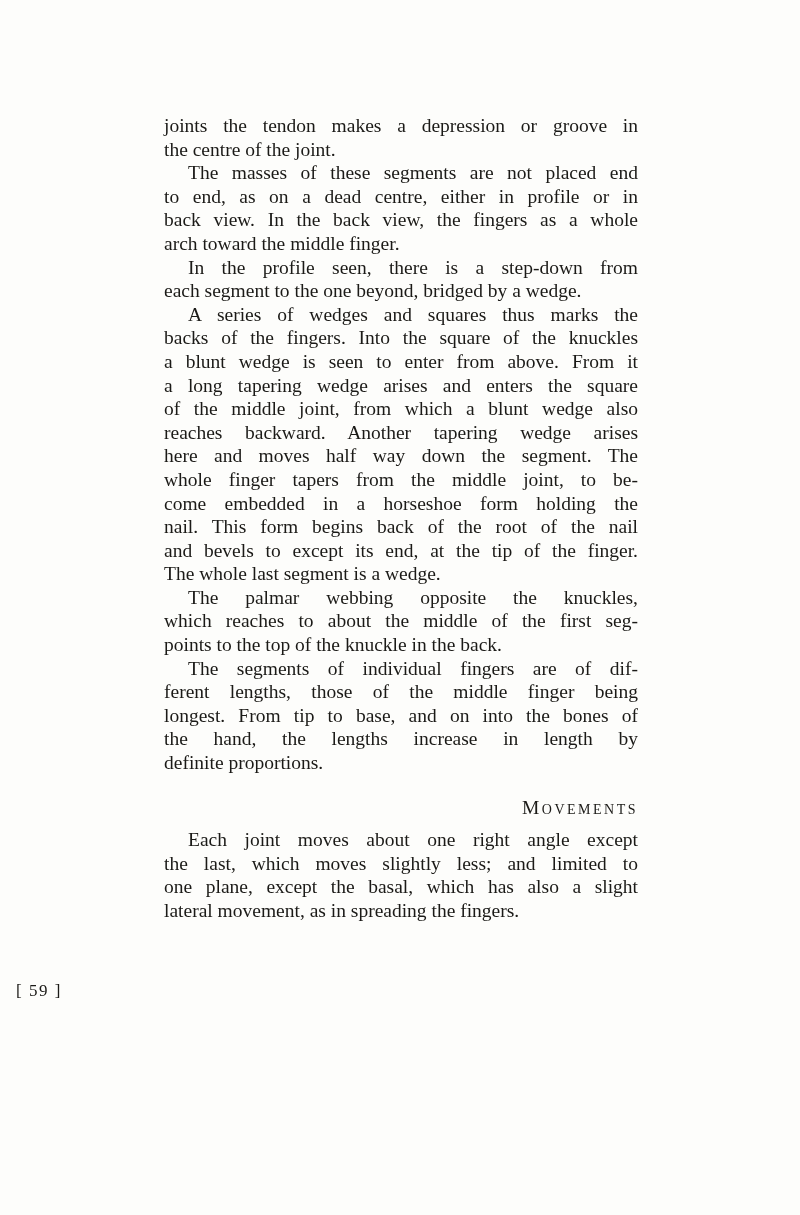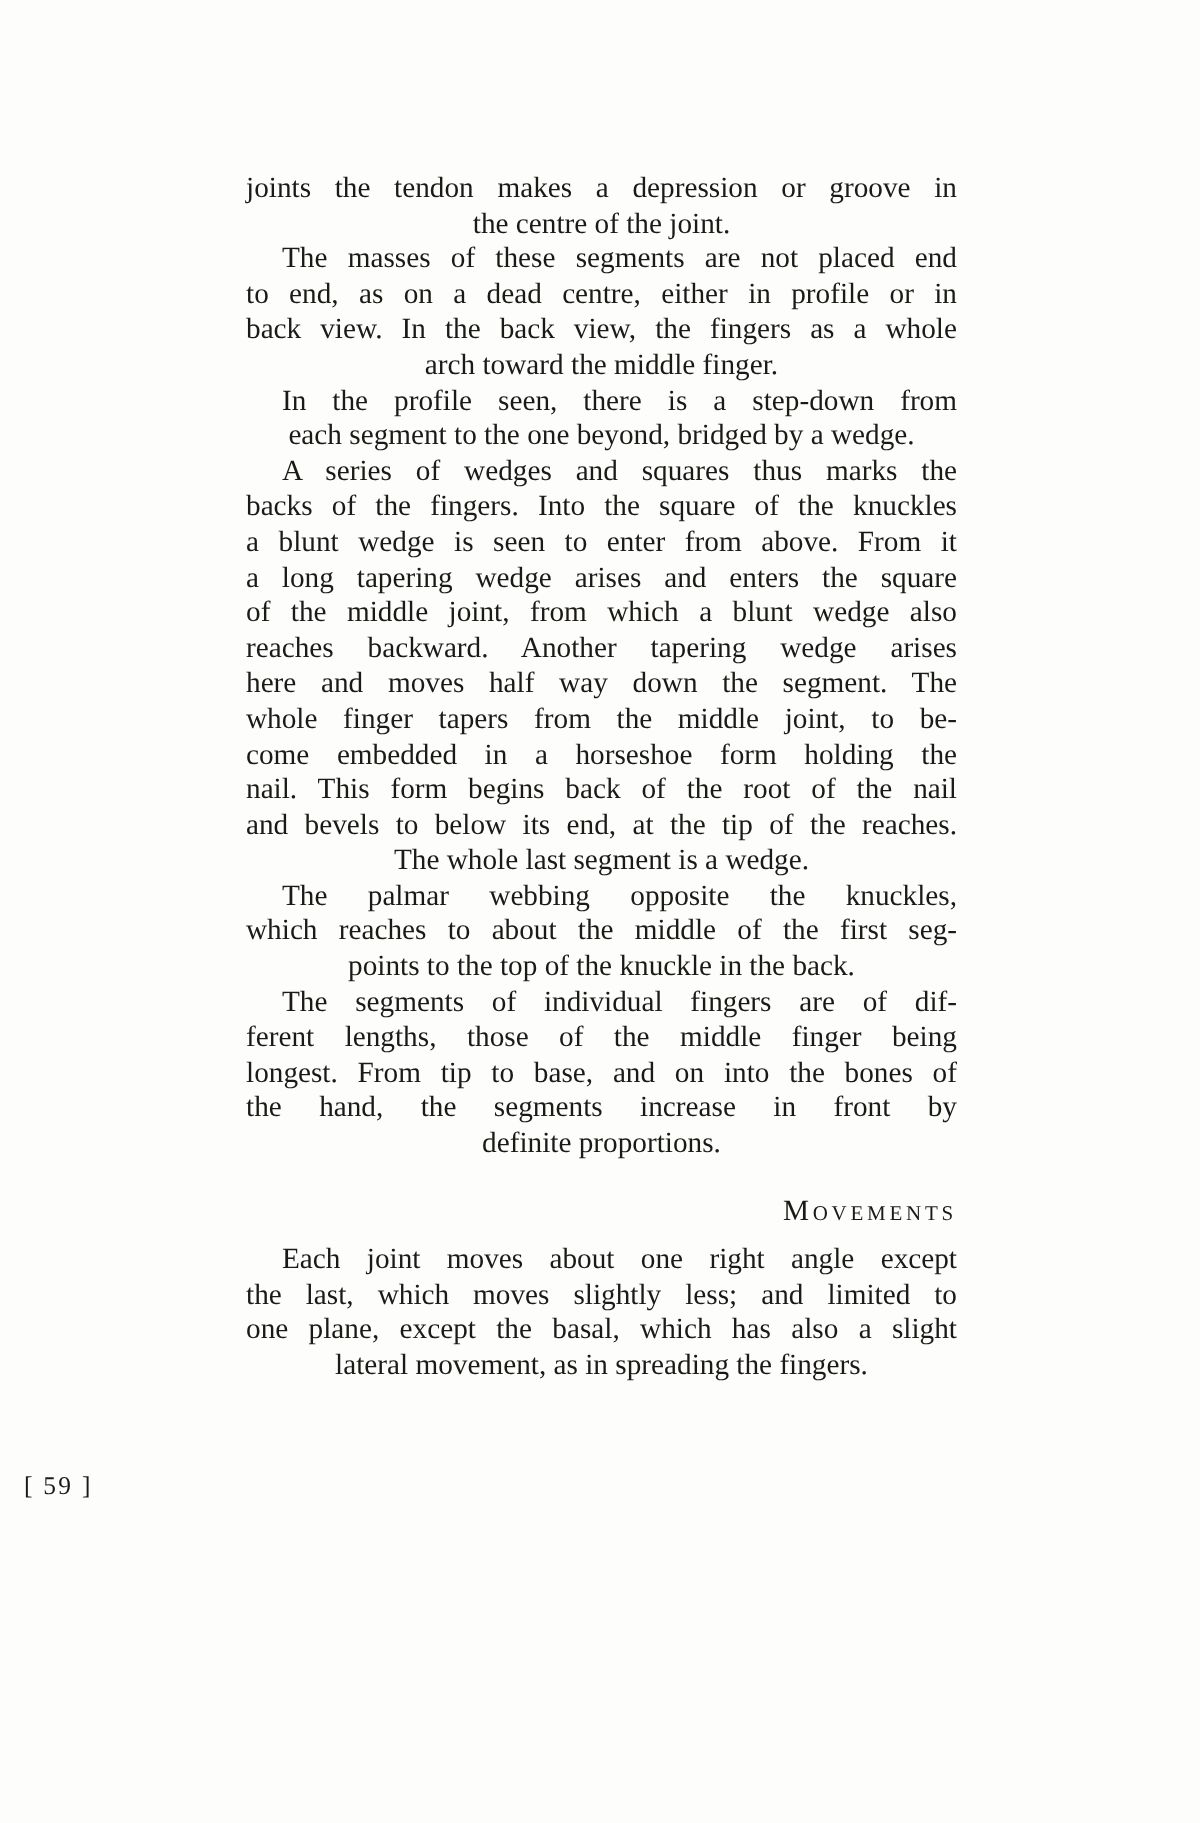--- a/index.html
+++ b/index.html
@@ -19,21 +19,21 @@
   }
   .text-block {
     position: absolute;
     left: 164px;
     top: 114px;
     width: 474px;
     font-size: 19.5px;
     line-height: 23.6px;
   }
   .para { margin: 0; }
-  .line { text-align: center; }
+  .line { text-align: left; }
   .line.just {
     text-align: justify;
     text-align-last: justify;
   }
   .line.indent { text-indent: 24px; }
   .heading {
     text-align: right;
     font-variant: small-caps;
     letter-spacing: 2.5px;
     margin: 21px 0 9px 0;
@@ -71,33 +71,33 @@
         <div class="line just indent">A series of wedges and squares thus marks the</div>
         <div class="line just">backs of the fingers. Into the square of the knuckles</div>
         <div class="line just">a blunt wedge is seen to enter from above. From it</div>
         <div class="line just">a long tapering wedge arises and enters the square</div>
         <div class="line just">of the middle joint, from which a blunt wedge also</div>
         <div class="line just">reaches backward. Another tapering wedge arises</div>
         <div class="line just">here and moves half way down the segment. The</div>
         <div class="line just">whole finger tapers from the middle joint, to be-</div>
         <div class="line just">come embedded in a horseshoe form holding the</div>
         <div class="line just">nail. This form begins back of the root of the nail</div>
-        <div class="line just">and bevels to below its end, at the tip of the reaches.</div>
+        <div class="line just">and bevels to except its end, at the tip of the finger.</div>
         <div class="line">The whole last segment is a wedge.</div>
       </div>
       <div class="para">
         <div class="line just indent">The palmar webbing opposite the knuckles,</div>
         <div class="line just">which reaches to about the middle of the first seg-</div>
         <div class="line">points to the top of the knuckle in the back.</div>
       </div>
       <div class="para">
         <div class="line just indent">The segments of individual fingers are of dif-</div>
         <div class="line just">ferent lengths, those of the middle finger being</div>
         <div class="line just">longest. From tip to base, and on into the bones of</div>
-        <div class="line just">the hand, the segments increase in front by</div>
+        <div class="line just">the hand, the lengths increase in length by</div>
         <div class="line">definite proportions.</div>
       </div>
       <div class="heading">Movements</div>
       <div class="para">
         <div class="line just indent">Each joint moves about one right angle except</div>
         <div class="line just">the last, which moves slightly less; and limited to</div>
         <div class="line just">one plane, except the basal, which has also a slight</div>
         <div class="line">lateral movement, as in spreading the fingers.</div>
       </div>
     </div>

